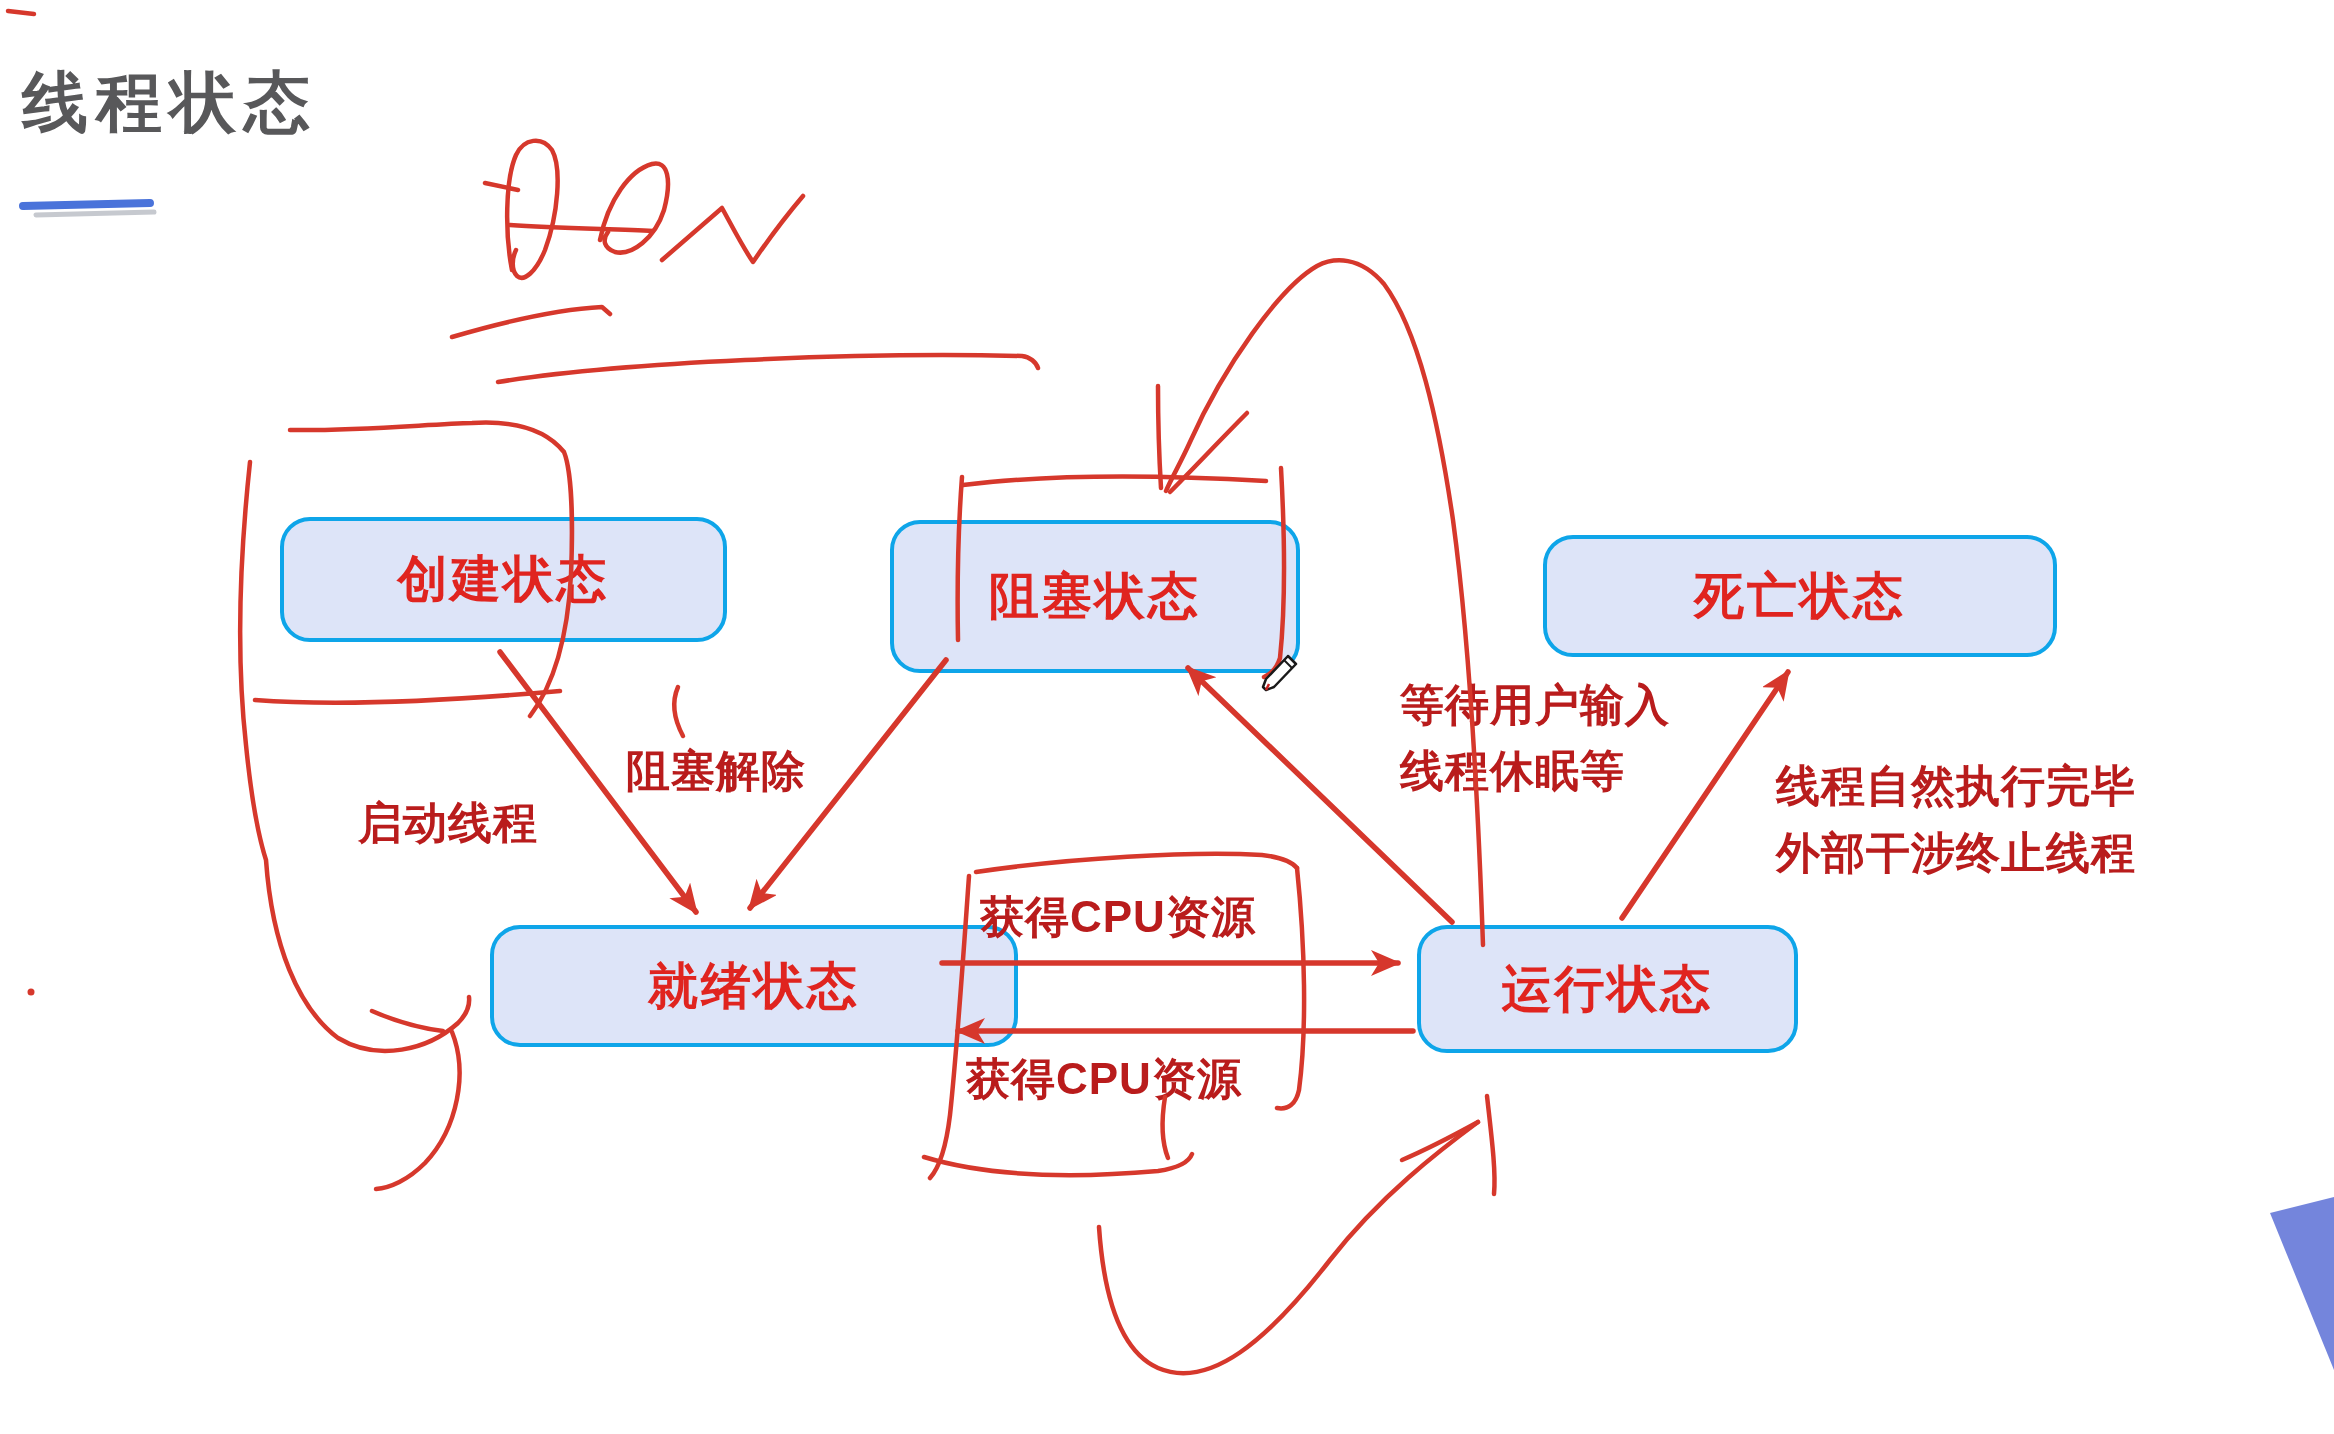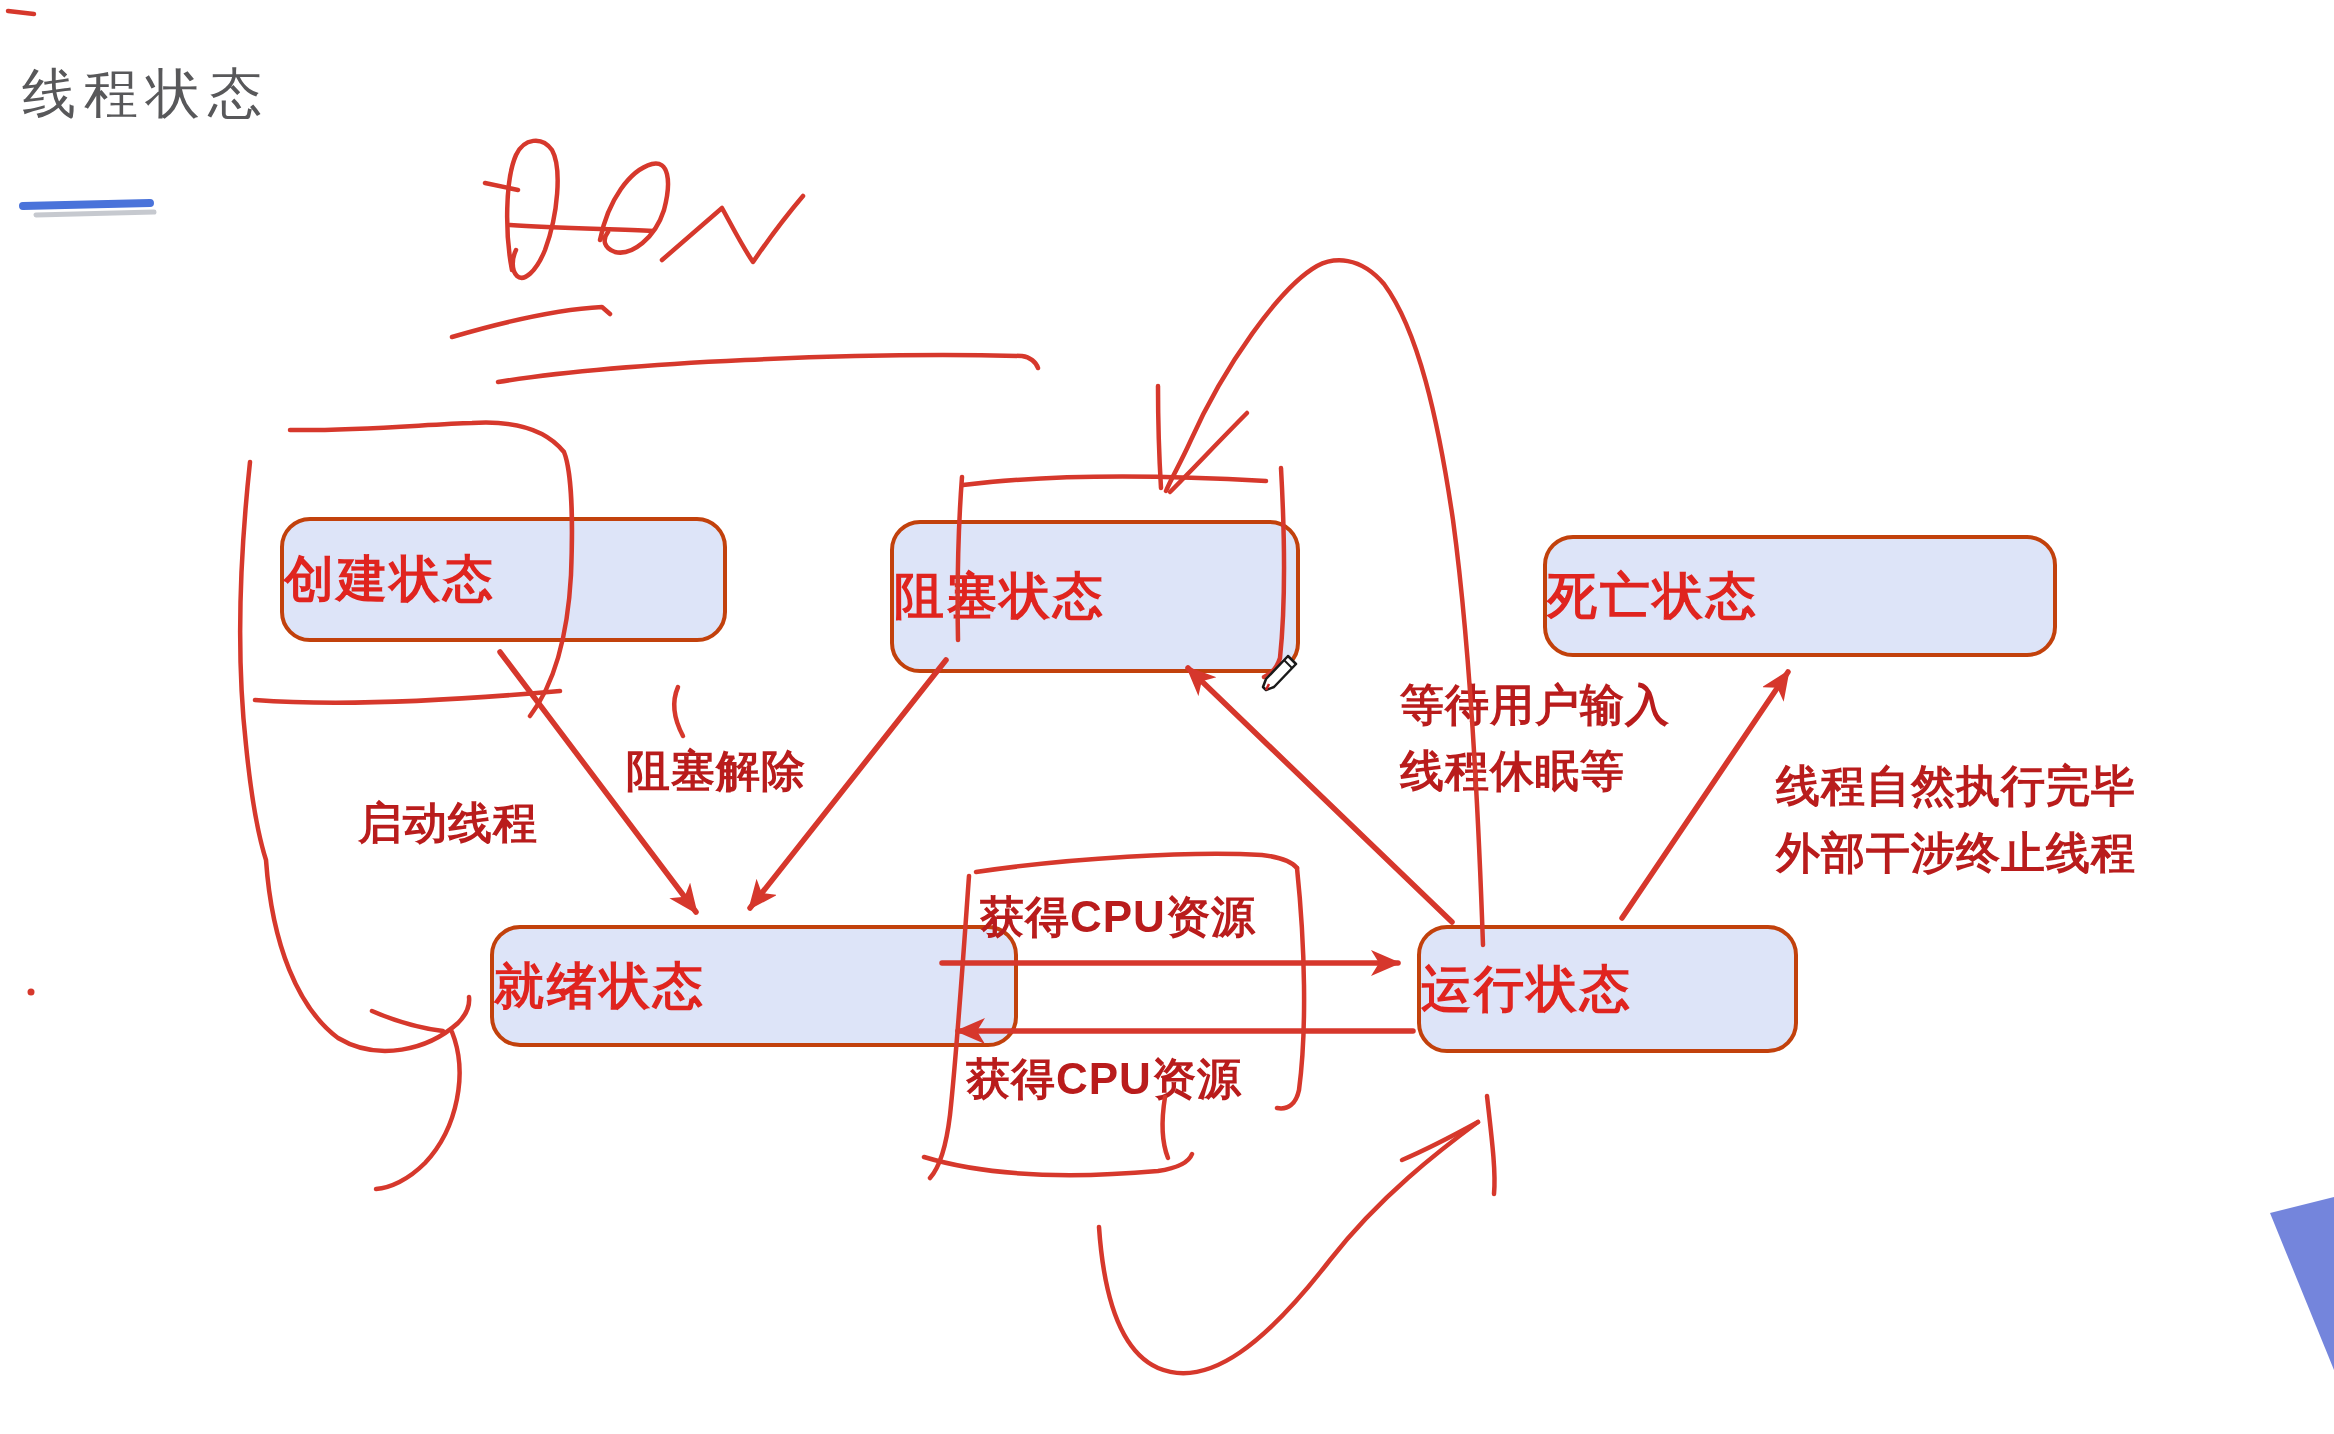--- a/index.html
+++ b/index.html
@@ -3,26 +3,26 @@
 <meta charset="utf-8">
 <style>
   html,body{margin:0;padding:0;background:#ffffff;}
   .stage{
     position:relative;width:2334px;height:1434px;overflow:hidden;
     background:#ffffff;
     font-family:"Liberation Sans","DejaVu Sans",sans-serif;
   }
   .page-title{
     position:absolute;left:22px;top:58px;
-    font-size:54px;font-weight:normal;color:#58585a;letter-spacing:8px;
+    font-size:66px;font-weight:bold;color:#58585a;letter-spacing:8px;
     white-space:nowrap;
   }
   .node{
-    position:absolute;display:flex;align-items:center;
-    background:#dde4f8;border:4px solid #c2410c;border-radius:30px;
+    position:absolute;display:flex;align-items:center;justify-content:center;
+    background:#dde4f8;border:4px solid #0ea5e9;border-radius:30px;
     color:#e0241f;font-weight:bold;font-size:50px;letter-spacing:3px;
     box-sizing:border-box;white-space:nowrap;
   }
   .node-created{left:280px;top:517px;width:447px;height:125px;}
   .node-blocked{left:890px;top:520px;width:410px;height:153px;}
   .node-dead{left:1543px;top:535px;width:514px;height:122px;}
   .node-ready{left:490px;top:925px;width:528px;height:122px;}
   .node-running{left:1417px;top:925px;width:381px;height:128px;}
   .lbl{
     position:absolute;color:#b91c1c;font-weight:bold;font-size:44px;

